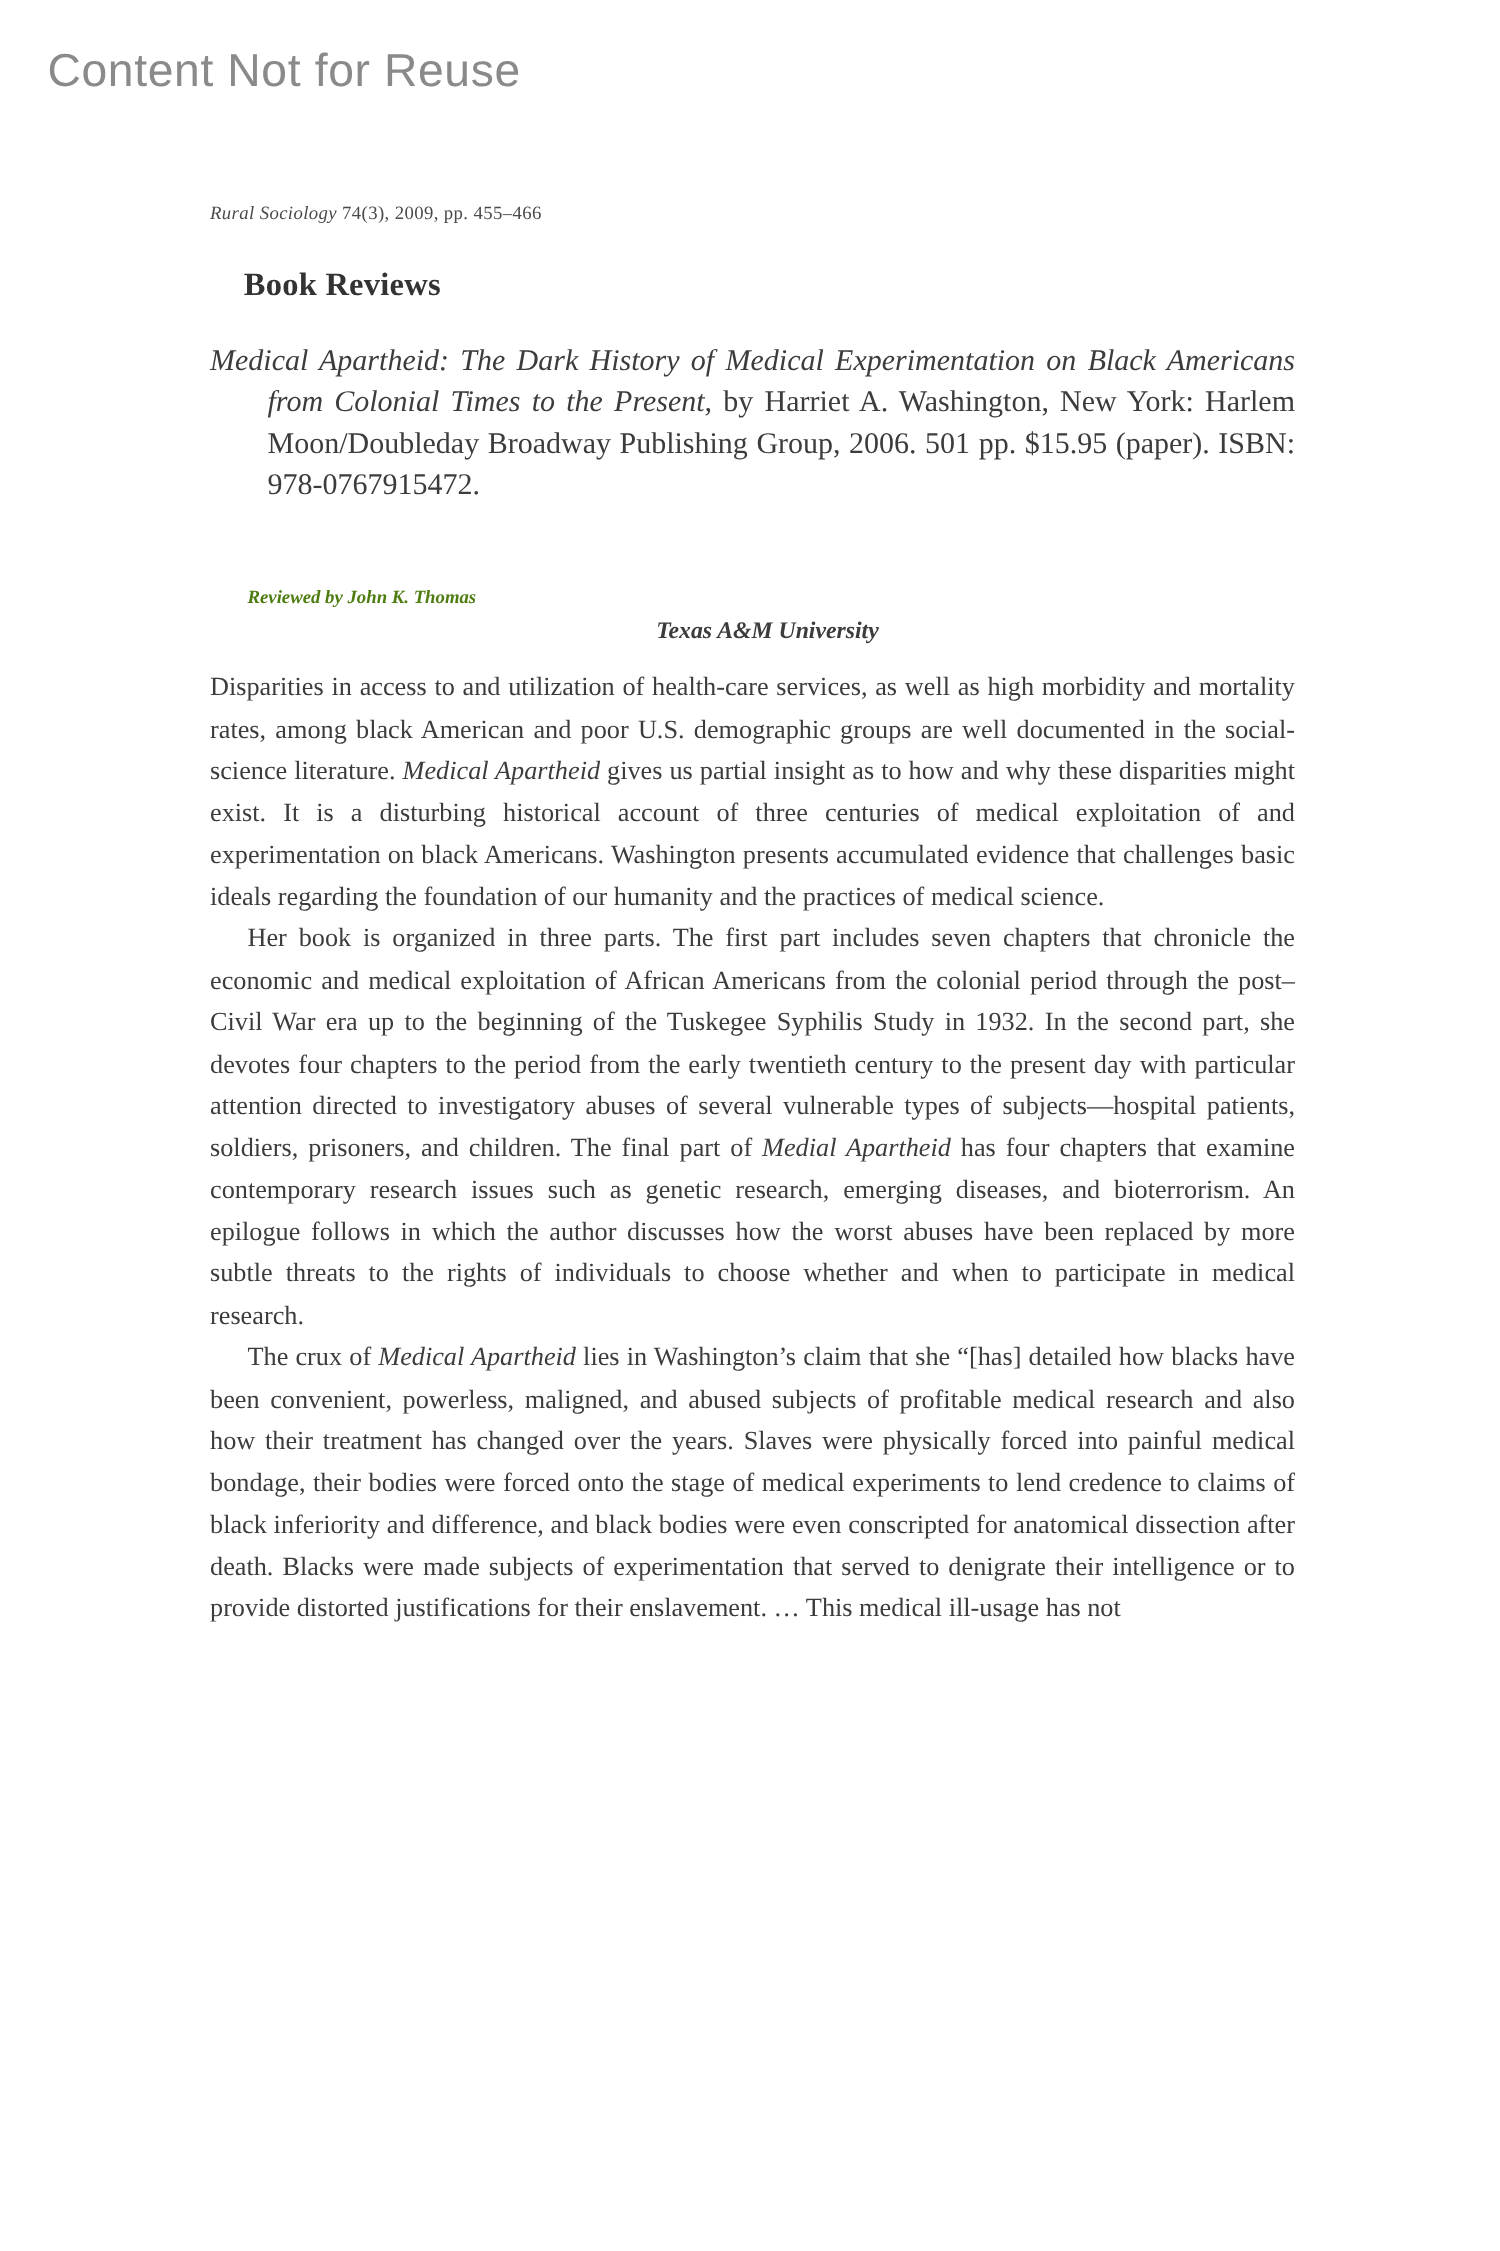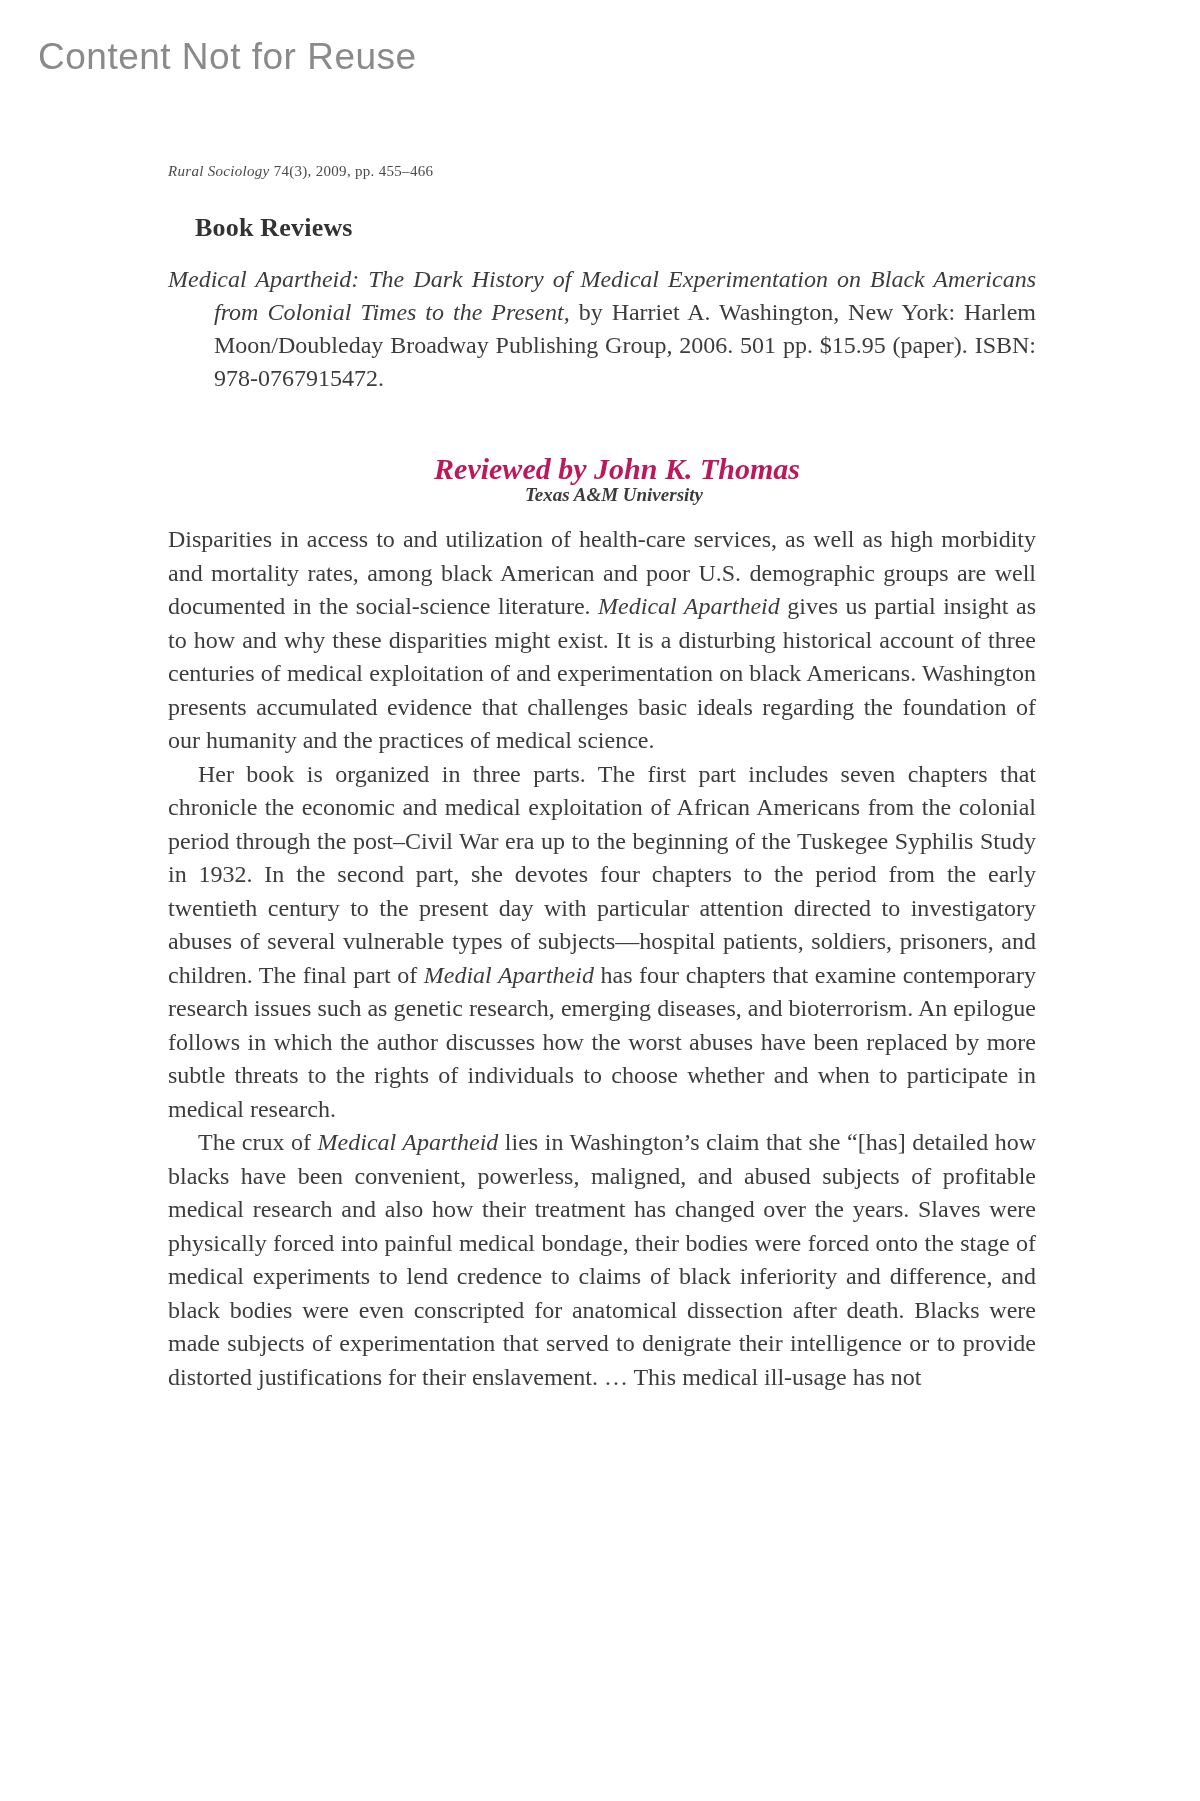--- a/index.html
+++ b/index.html
@@ -40,51 +40,50 @@
   .section-heading {
     margin-top: 32px;
     margin-left: 27px;
     font-size: 26px;
     line-height: 30px;
     font-weight: bold;
     color: #333333;
     letter-spacing: 0.2px;
   }
   .book-citation {
-    margin-top: 20px;
+    margin-top: 30px;
     font-size: 24px;
     line-height: 33px;
     text-align: justify;
     padding-left: 46px;
     text-indent: -46px;
     color: #3c3c3c;
   }
   .reviewer {
     margin-top: 60px;
     margin-left: 30px;
-    font-size: 30px;
+    font-size: 15px;
     line-height: 27px;
     font-weight: bold;
     font-style: italic;
-    color: #be185d;
-    text-align: center;
+    color: #4d7c0f;
   }
   .affiliation {
     margin-top: 2px;
     margin-left: 24px;
     font-size: 19px;
     line-height: 22px;
     font-weight: bold;
     font-style: italic;
     color: #3c3c3c;
     text-align: center;
   }
   .body-text {
     margin-top: 17px;
-    font-size: 24px;
+    font-size: 21px;
     line-height: 33.5px;
     text-align: justify;
     color: #3c3c3c;
   }
   .body-para { text-align: justify; }
   .body-para.indent { text-indent: 30px; }
 </style>
 </head>
 <body>
 

